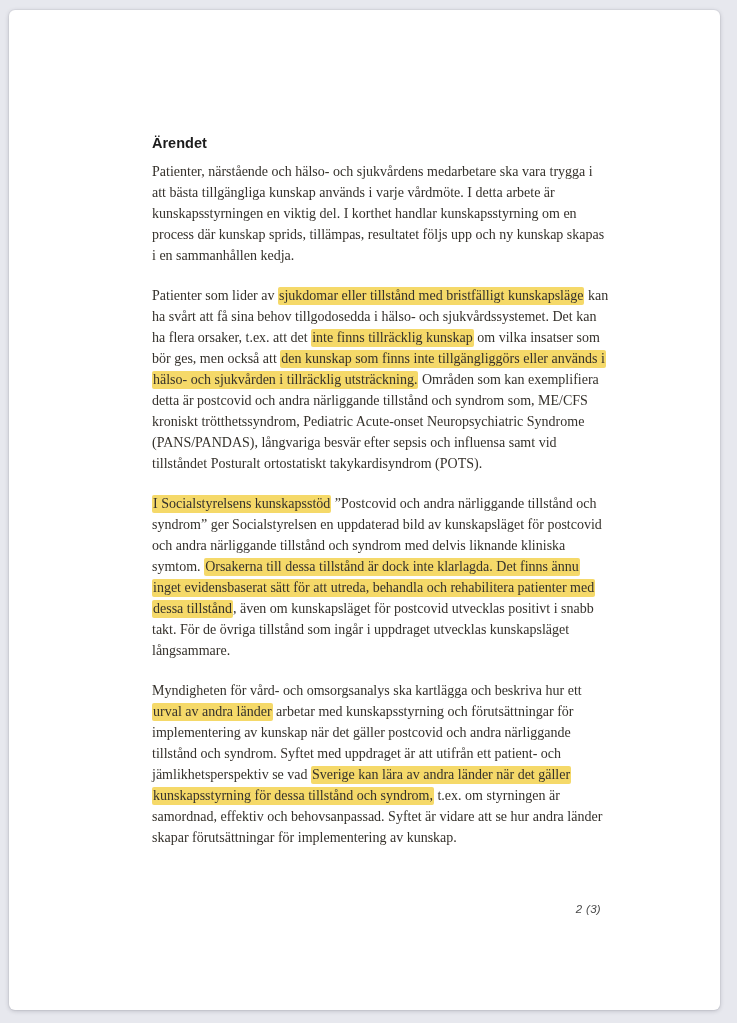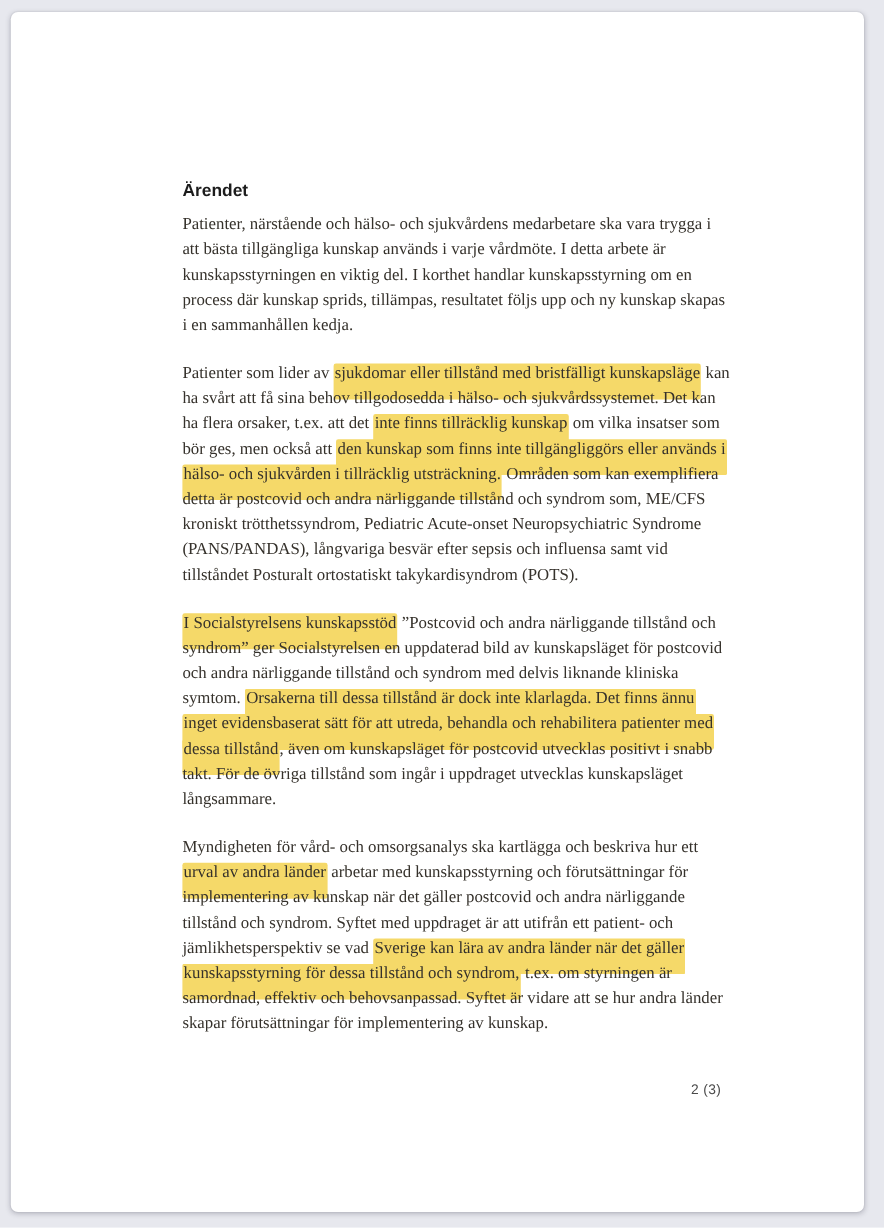--- a/index.html
+++ b/index.html
@@ -35,26 +35,26 @@
     text-align: left;
   }
   .content p.paragraph {
     margin: 0 0 19px 0;
   }
   .content h2.heading {
     font-family: "Liberation Sans", "DejaVu Sans", sans-serif;
     font-size: 14.5px;
     font-weight: 700;
     color: #1c1c1c;
-    margin: 18px 0 8px 0;
+    margin: 2px 0 8px 0;
     line-height: 20px;
   }
   .hl {
     background: #f5d969;
-    padding: 1px 1px 14px 1px;
+    padding: 1px 1px 2px 1px;
     border-radius: 2px;
     box-decoration-break: clone;
     -webkit-box-decoration-break: clone;
   }
   .page-number {
     position: absolute;
     top: 893px;
     right: 119px;
     font-family: "Liberation Sans", "DejaVu Sans", sans-serif;
     font-size: 11.5px;
@@ -66,14 +66,14 @@
 <body style="background: rgb(231, 232, 238);">
 
 <div class="page" style="background: rgb(255, 255, 255);">
   <div class="content" style="color: rgb(53, 49, 43);">
       <h2 class="heading"><span>Ärendet</span></h2>
       <p class="paragraph"><span>Patienter, närstående och hälso- och sjukvårdens medarbetare ska vara trygga i att bästa tillgängliga kunskap används i varje vårdmöte. I detta arbete är kunskapsstyrningen en viktig del. I korthet handlar kunskapsstyrning om en process där kunskap sprids, tillämpas, resultatet följs upp och ny kunskap skapas i en sammanhållen kedja.</span></p>
       <p class="paragraph"><span>Patienter som lider av </span><span class="hl" style="background: rgb(245, 217, 105);">sjukdomar eller tillstånd med bristfälligt kunskapsläge</span><span> kan ha svårt att få sina behov tillgodosedda i hälso- och sjukvårdssystemet. Det kan ha flera orsaker, t.ex. att det </span><span class="hl" style="background: rgb(245, 217, 105);">inte finns tillräcklig kunskap</span><span> om vilka insatser som bör ges, men också att </span><span class="hl" style="background: rgb(245, 217, 105);">den kunskap som finns inte tillgängliggörs eller används i hälso- och sjukvården i tillräcklig utsträckning.</span><span> Områden som kan exemplifiera detta är postcovid och andra närliggande tillstånd och syndrom som, ME/CFS kroniskt trötthetssyndrom, Pediatric Acute-onset Neuropsychiatric Syndrome (PANS/PANDAS), långvariga besvär efter sepsis och influensa samt vid tillståndet Posturalt ortostatiskt takykardisyndrom (POTS).</span></p>
       <p class="paragraph"><span class="hl" style="background: rgb(245, 217, 105);">I Socialstyrelsens kunskapsstöd</span><span> ”Postcovid och andra närliggande tillstånd och syndrom” ger Socialstyrelsen en uppdaterad bild av kunskapsläget för postcovid och andra närliggande tillstånd och syndrom med delvis liknande kliniska symtom. </span><span class="hl" style="background: rgb(245, 217, 105);">Orsakerna till dessa tillstånd är dock inte klarlagda. Det finns ännu inget evidensbaserat sätt för att utreda, behandla och rehabilitera patienter med dessa tillstånd</span><span>, även om kunskapsläget för postcovid utvecklas positivt i snabb takt. För de övriga tillstånd som ingår i uppdraget utvecklas kunskapsläget långsammare.</span></p>
       <p class="paragraph"><span>Myndigheten för vård- och omsorgsanalys ska kartlägga och beskriva hur ett </span><span class="hl" style="background: rgb(245, 217, 105);">urval av andra länder</span><span> arbetar med kunskapsstyrning och förutsättningar för implementering av kunskap när det gäller postcovid och andra närliggande tillstånd och syndrom. Syftet med uppdraget är att utifrån ett patient- och jämlikhetsperspektiv se vad </span><span class="hl" style="background: rgb(245, 217, 105);">Sverige kan lära av andra länder när det gäller kunskapsstyrning för dessa tillstånd och syndrom,</span><span> t.ex. om styrningen är samordnad, effektiv och behovsanpassad. Syftet är vidare att se hur andra länder skapar förutsättningar för implementering av kunskap.</span></p>
     </div>
-  <div class="page-number" style="color: rgb(74, 74, 74);">2 (3)</div>
+  <div class="page-number" style="color: rgb(74, 74, 74); font-style: italic;">2 (3)</div>
 </div>
 
 </body></html>

